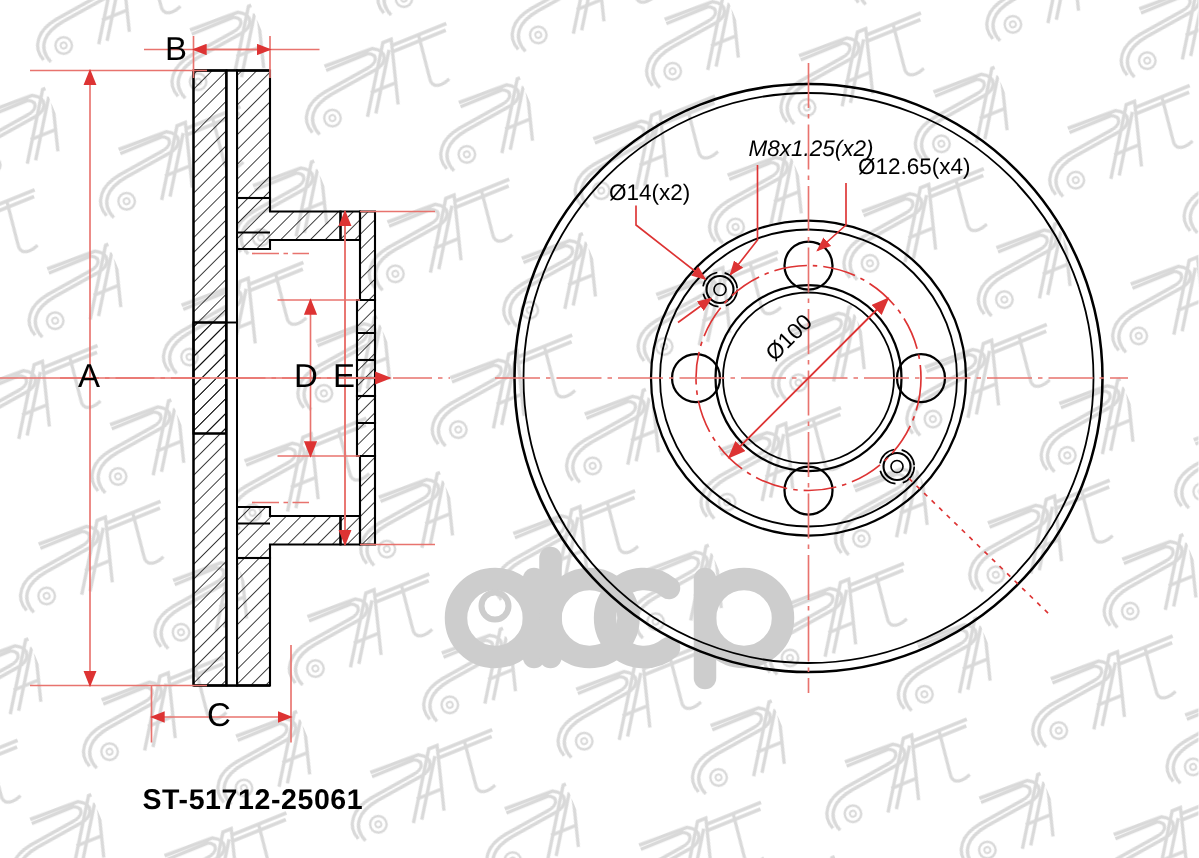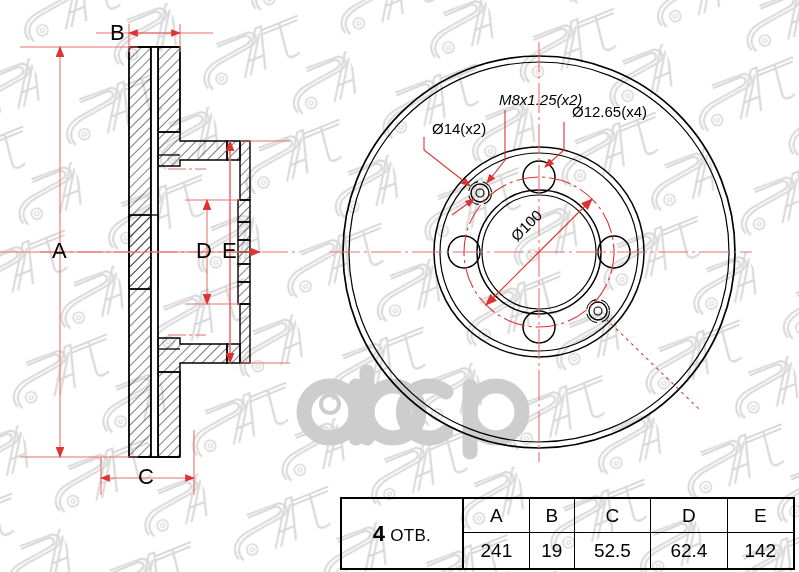--- a/index.html
+++ b/index.html
@@ -275,43 +275,22 @@
     </g>
   </svg>
 
   <div class="layer" id="txt">
     <div class="lbl lbl-dim" style="left:52px;top:240px;">A</div>
     <div class="lbl lbl-dim" style="left:110px;top:22px;">B</div>
     <div class="lbl lbl-dim" style="left:138px;top:466px;">C</div>
     <div class="lbl lbl-dim" style="left:196px;top:240px;">D</div>
     <div class="lbl lbl-dim" style="left:222px;top:240px;">E</div>
 
-    <div class="lbl lbl-note" style="left:432px;top:121px;">Ø14(x2)</div>
+    <div class="lbl lbl-note" style="left:406px;top:121px;">Ø14(x2)</div>
     <div class="lbl lbl-note" style="left:499px;top:92px;font-style:italic;">M8x1.25(x2)</div>
     <div class="lbl lbl-note" style="left:572px;top:104px;">Ø12.65(x4)</div>
     <div class="lbl lbl-note" style="left:508px;top:233px;transform:rotate(-45deg);transform-origin:left top;">Ø100</div>
 
+    <div class="partno" style="left:95px;top:523px;">ST-51712-25061</div>
   </div>
 
-  <table id="spec">
-    <tbody>
-        <tr class="hdr">
-      <td class="lead" rowspan="2">
-        <span class="big">4</span>
-        <span>ОТВ.</span>
-      </td>
-      <td>A</td>
-      <td>B</td>
-      <td>C</td>
-      <td>D</td>
-      <td>E</td>
-    </tr>
-    <tr class="val">
-      <td>241</td>
-      <td>19</td>
-      <td>52.5</td>
-      <td>62.4</td>
-      <td>142</td>
-    </tr>
-  </tbody>
-    </table>
 
 </div>
 
 </body></html>

